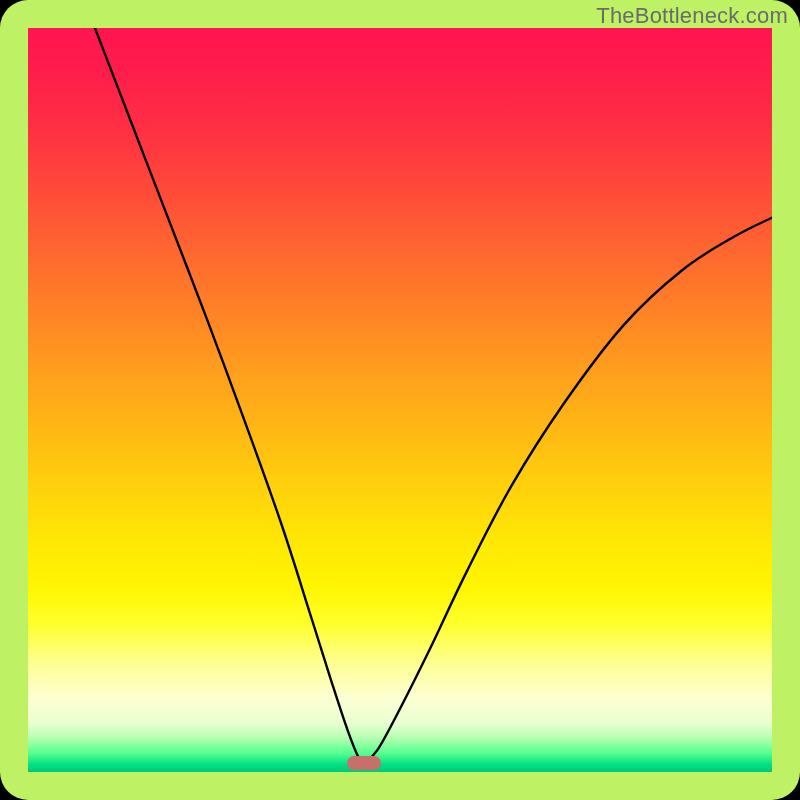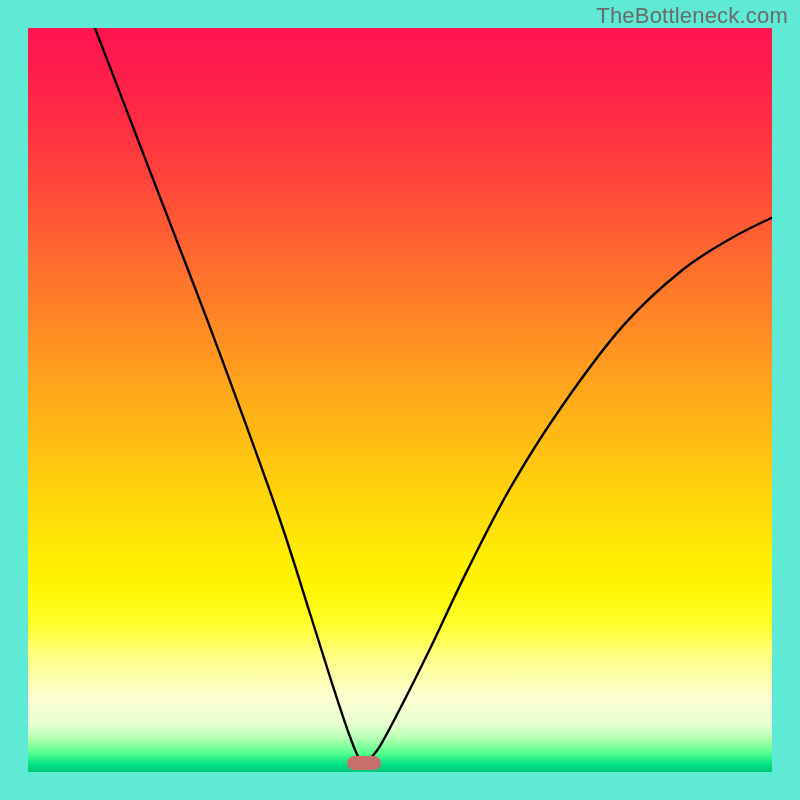--- a/index.html
+++ b/index.html
@@ -8,21 +8,22 @@
     width: 800px;
     height: 800px;
     background: #000;
     overflow: hidden;
     font-family: Arial, Helvetica, sans-serif;
   }
   .frame {
     position: relative;
     width: 800px;
     height: 800px;
-    background: #5eead4;
+    background: #bef264;
+    border-radius: 28px;
   }
   .watermark {
     position: absolute;
     top: 3px;
     right: 12px;
     color: #6b6b6b;
     font-size: 22px;
     font-weight: 500;
     letter-spacing: 0.2px;
     user-select: none;

